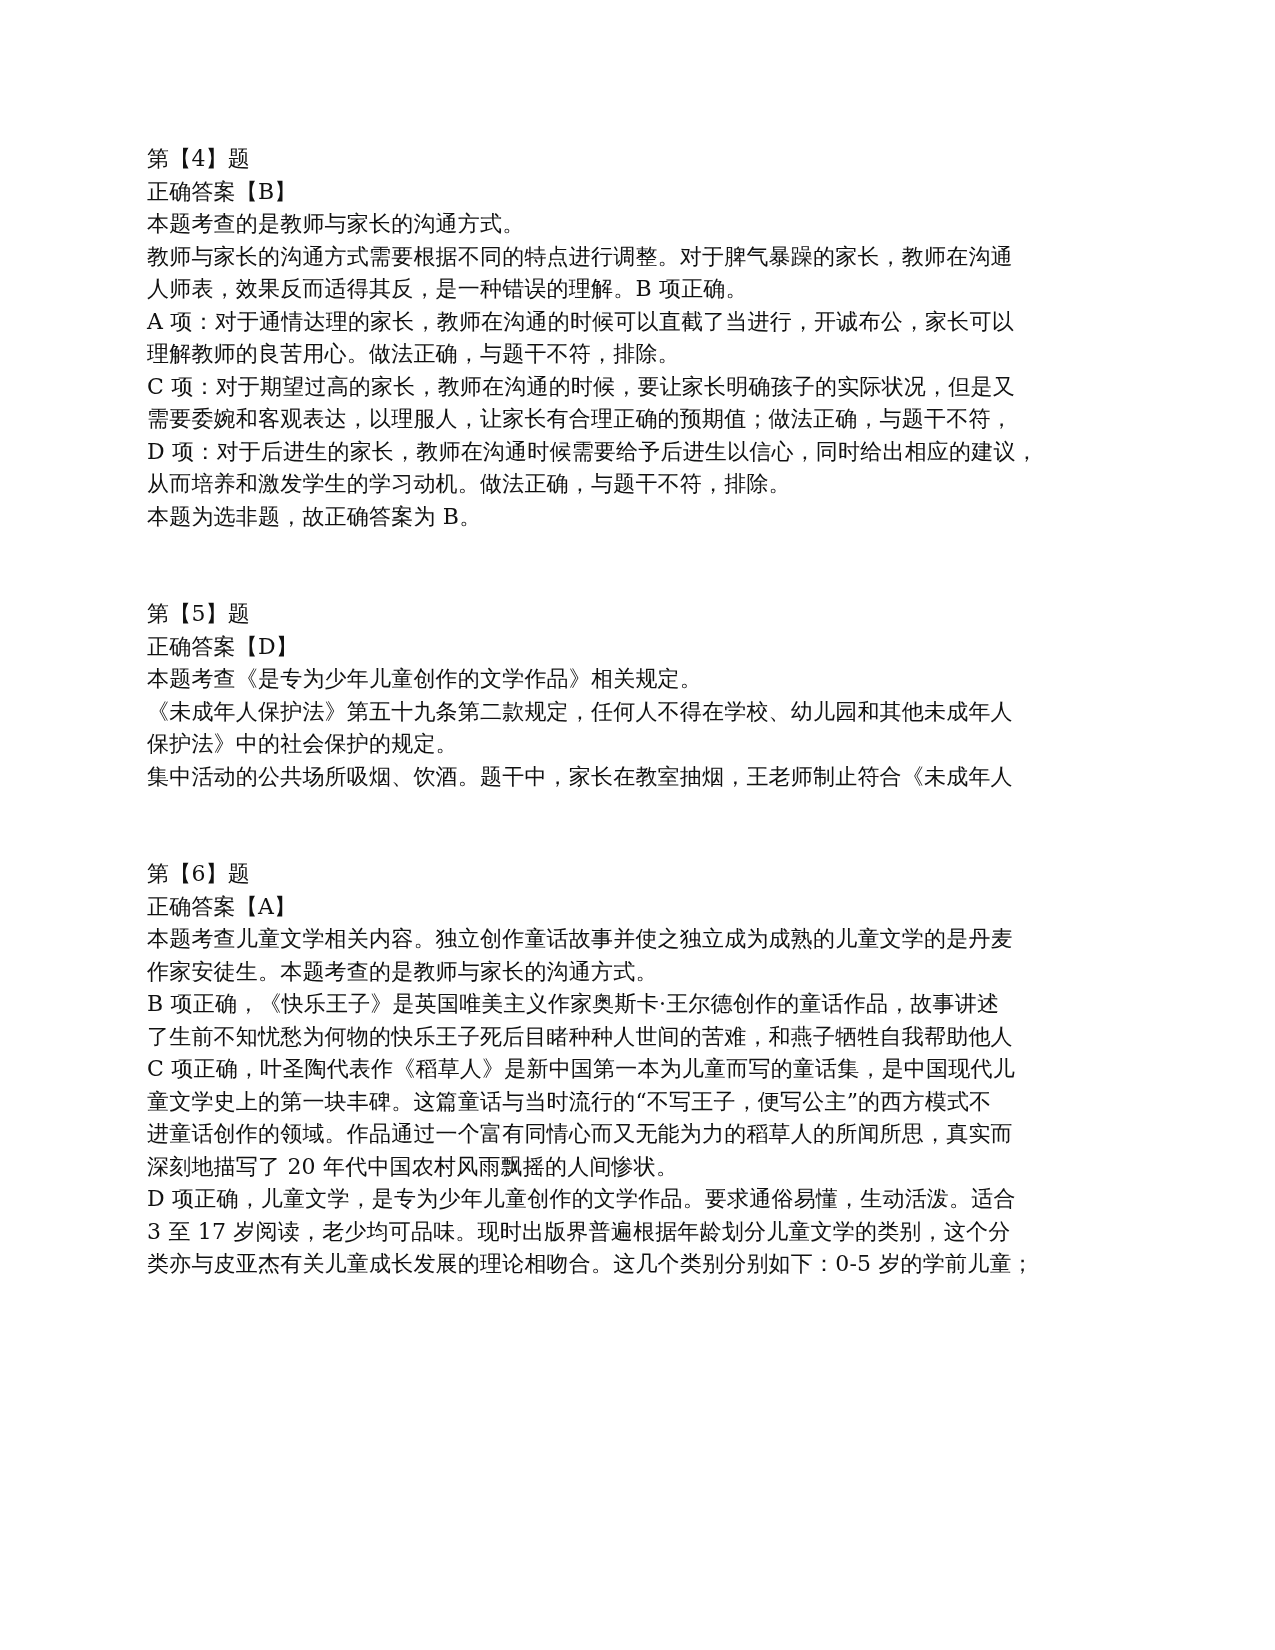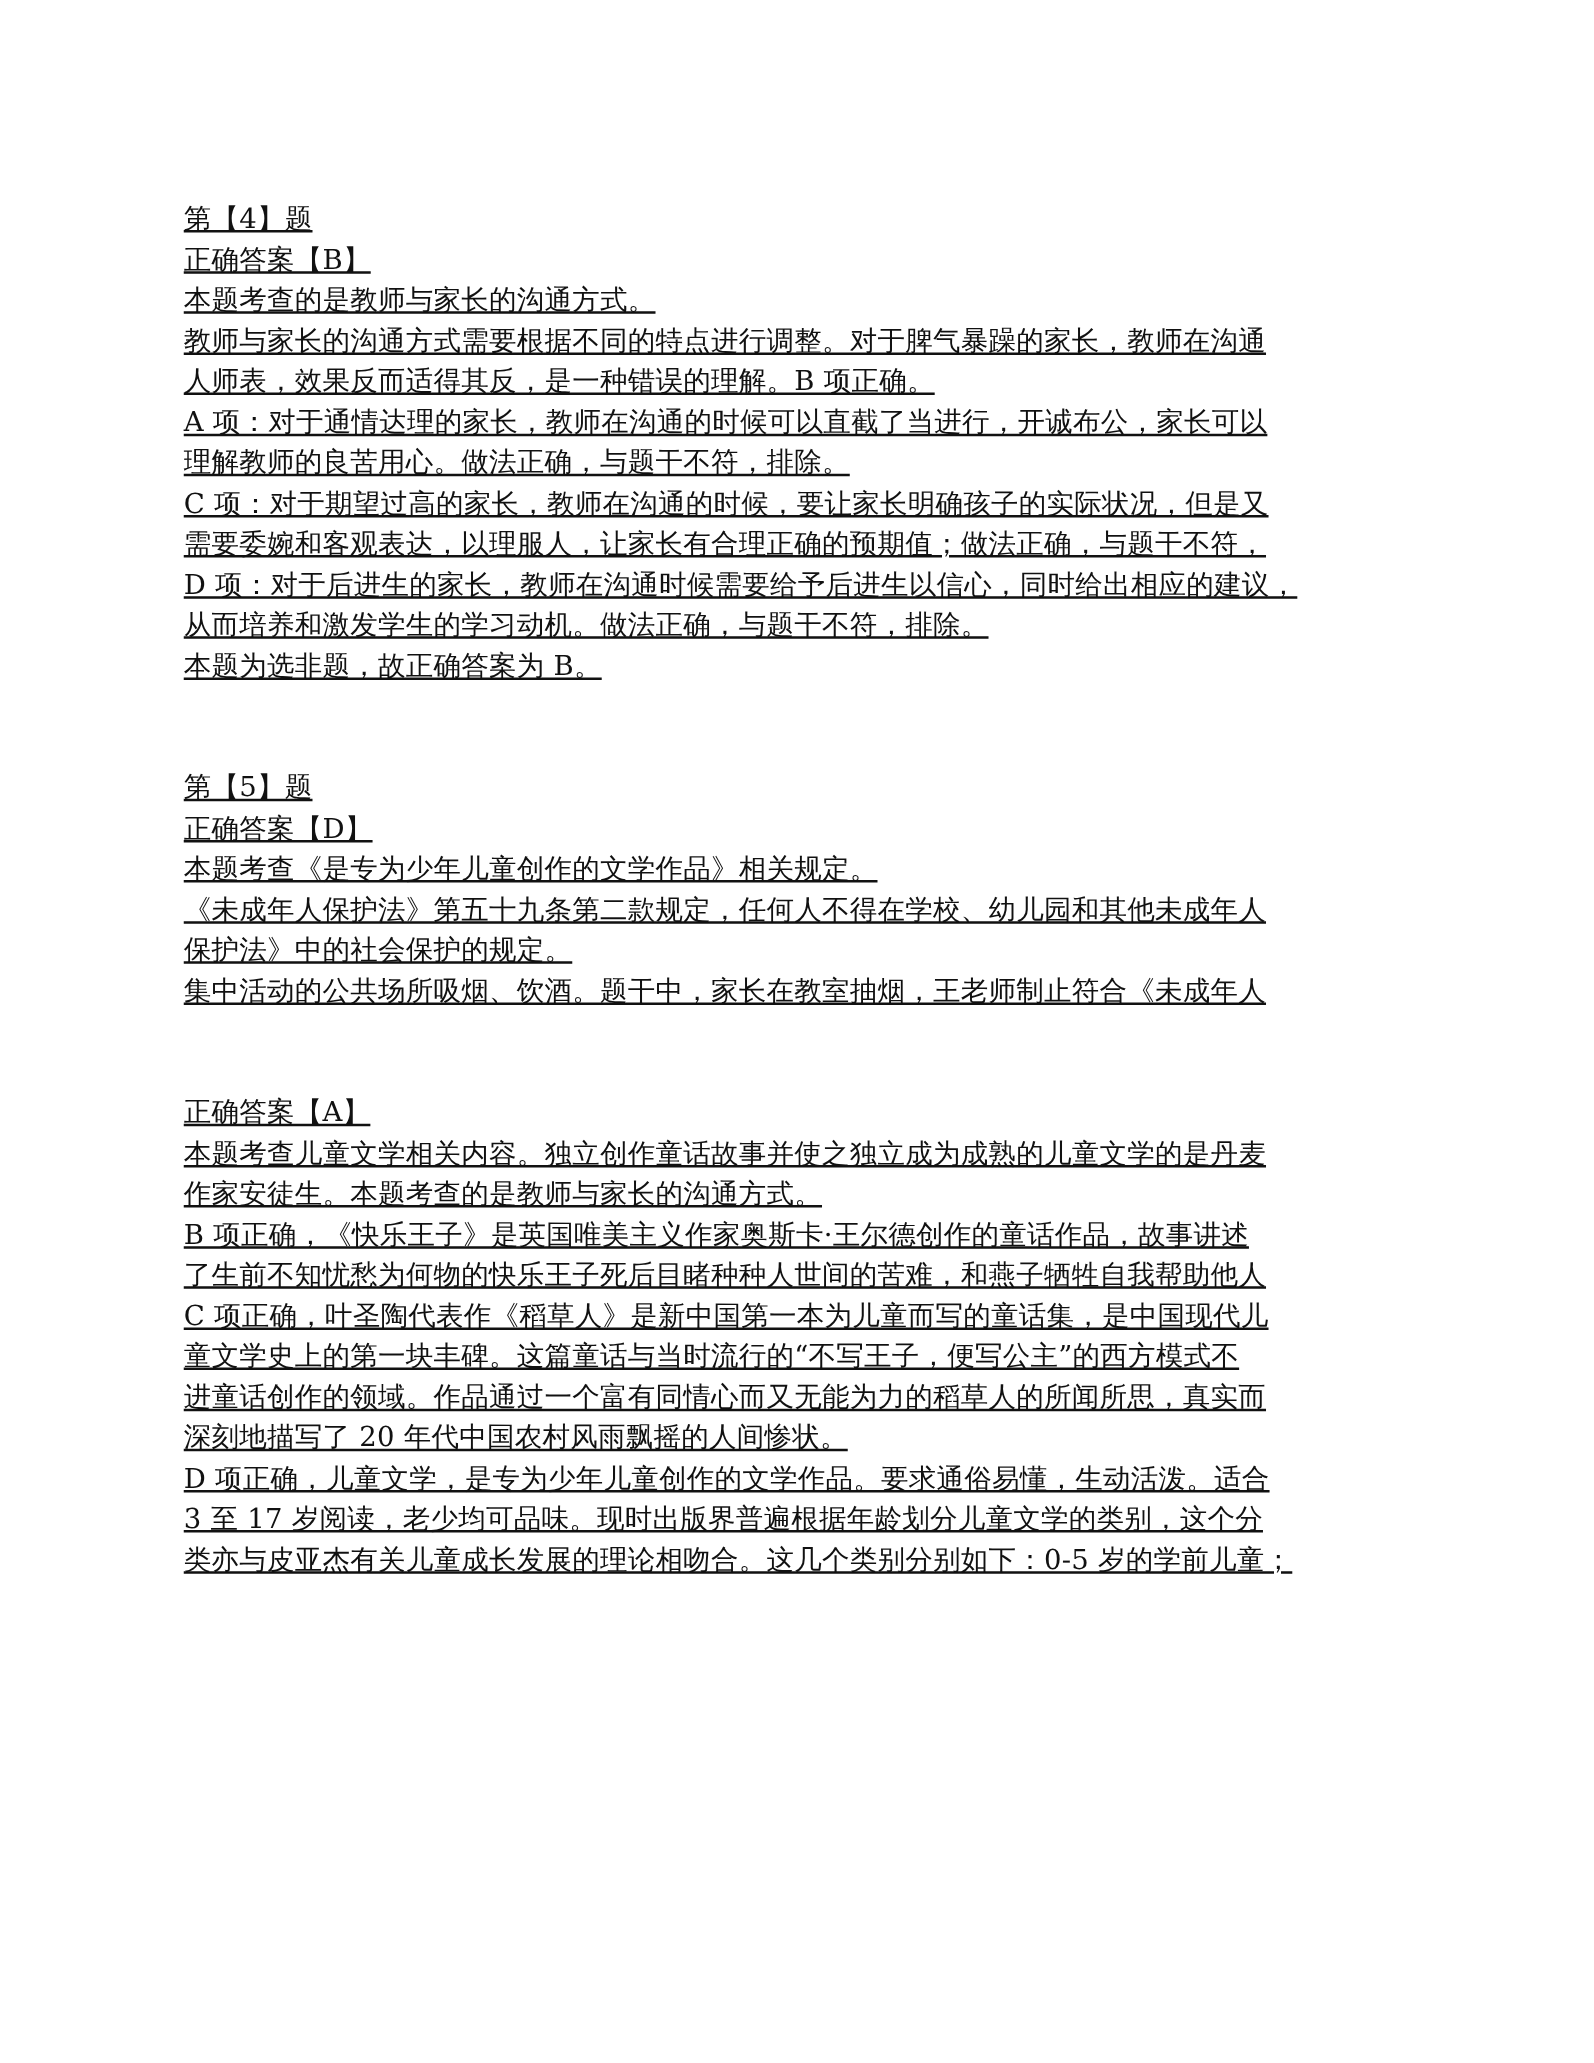--- a/index.html
+++ b/index.html
@@ -11,23 +11,22 @@
       width: 1275px;
       height: 1650px;
       position: relative;
       overflow: hidden;
       font-family: "DejaVu Serif", "Liberation Serif", serif;
       color: #111111;
     }
     .page {
       position: absolute;
       left: 147px;
-      top: 160px;
+      top: 143px;
       width: 960px;
-      text-decoration: underline;
     }
     .question {
       margin: 0;
     }
     .q-line {
       font-size: 22px;
       line-height: 32.5px;
       margin: 0;
       white-space: nowrap;
       letter-spacing: 0.2px;
@@ -63,20 +62,21 @@
     <p class="q-line">正确答案【D】</p>
     <p class="q-line">本题考查《是专为少年儿童创作的文学作品》相关规定。</p>
     <p class="q-line">《未成年人保护法》第五十九条第二款规定，任何人不得在学校、幼儿园和其他未成年人</p>
     <p class="q-line">保护法》中的社会保护的规定。</p>
     <p class="q-line">集中活动的公共场所吸烟、饮酒。题干中，家长在教室抽烟，王老师制止符合《未成年人</p>
   </div>
 
   <div class="gap"></div>
 
   <div class="question">
+    <p class="q-line">第【6】题</p>
     <p class="q-line">正确答案【A】</p>
     <p class="q-line">本题考查儿童文学相关内容。独立创作童话故事并使之独立成为成熟的儿童文学的是丹麦</p>
     <p class="q-line">作家安徒生。本题考查的是教师与家长的沟通方式。</p>
     <p class="q-line">B 项正确，《快乐王子》是英国唯美主义作家奥斯卡·王尔德创作的童话作品，故事讲述</p>
     <p class="q-line">了生前不知忧愁为何物的快乐王子死后目睹种种人世间的苦难，和燕子牺牲自我帮助他人</p>
     <p class="q-line">C 项正确，叶圣陶代表作《稻草人》是新中国第一本为儿童而写的童话集，是中国现代儿</p>
     <p class="q-line">童文学史上的第一块丰碑。这篇童话与当时流行的“不写王子，便写公主”的西方模式不</p>
     <p class="q-line">进童话创作的领域。作品通过一个富有同情心而又无能为力的稻草人的所闻所思，真实而</p>
     <p class="q-line">深刻地描写了 20 年代中国农村风雨飘摇的人间惨状。</p>
     <p class="q-line">D 项正确，儿童文学，是专为少年儿童创作的文学作品。要求通俗易懂，生动活泼。适合</p>

